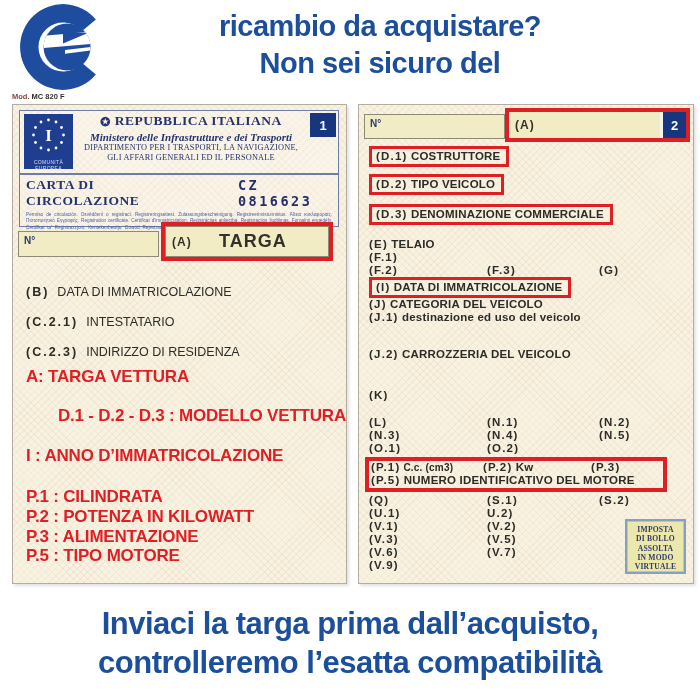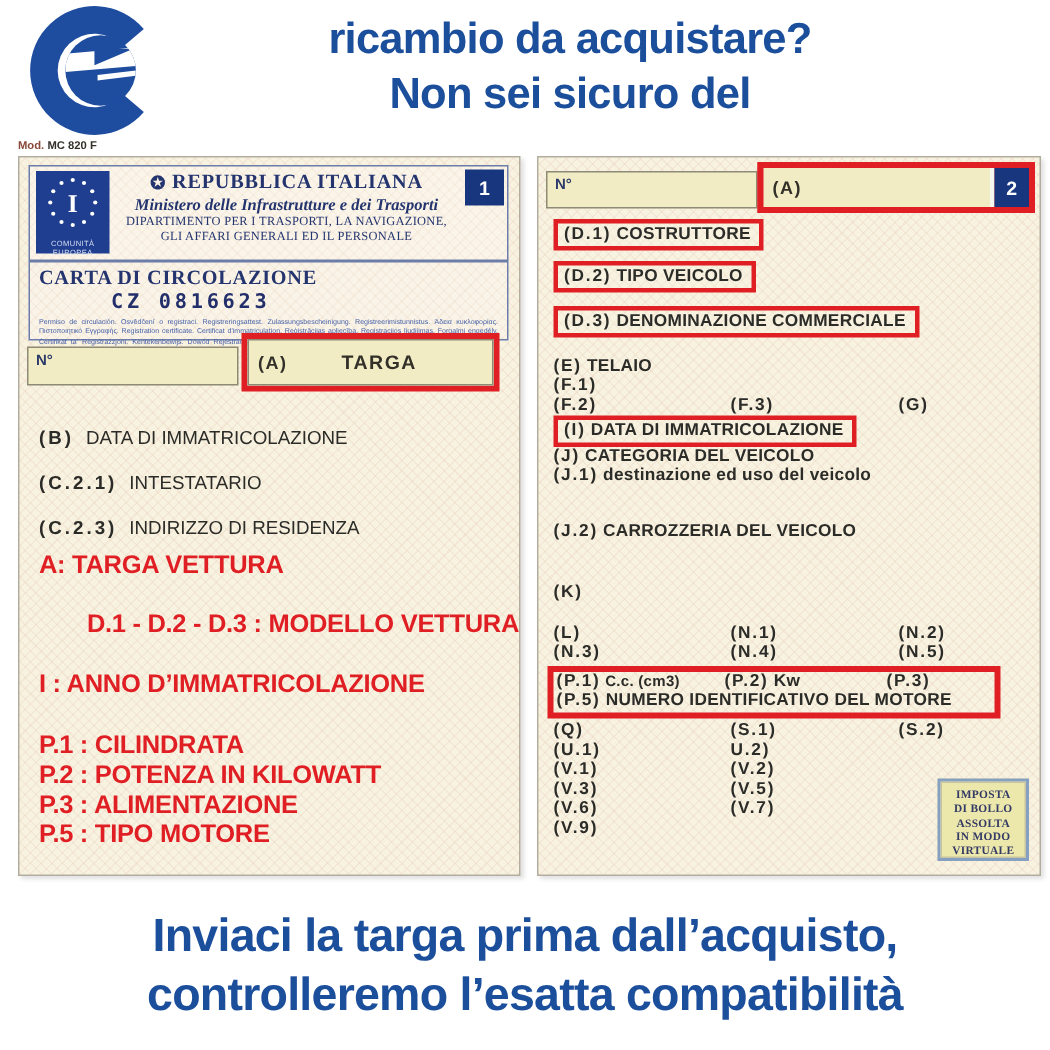--- a/index.html
+++ b/index.html
@@ -31,36 +31,36 @@
   .eu-box .eu-txt{color:#d8dff5;font-size:5px;line-height:5.5px;letter-spacing:.3px;}
   .hdr-center{position:absolute;left:58px;right:34px;top:2px;text-align:center;color:#24346f;}
   .hdr-title{font-family:"Liberation Serif",serif;font-weight:bold;font-size:13.5px;letter-spacing:.5px;}
   .emblem{color:#24346f;font-size:12px;vertical-align:-1px;margin-right:4px;}
   .ministry{font-family:"Liberation Serif",serif;font-style:italic;font-weight:bold;font-size:11px;margin-top:1px;}
   .dept{font-family:"Liberation Serif",serif;font-size:8.3px;line-height:9.5px;letter-spacing:.2px;}
   .page1{position:absolute;right:2px;top:2px;width:26px;height:24px;}
 
   
   .carta{position:absolute;left:6px;top:69px;right:7px;height:53px;border:1.5px solid #6b7da8;padding:2px 6px;box-sizing:border-box;background:rgba(255,255,255,.2);}
-  .carta-row{display:flex;align-items:flex-start;flex-direction:column;}
+  .carta-row{display:flex;align-items:flex-end;}
   .carta-title{font-family:"Liberation Serif",serif;font-weight:bold;font-size:13.5px;color:#24346f;letter-spacing:.5px;}
   .carta-num{font-family:"DejaVu Sans Mono",monospace;font-weight:bold;font-size:13.5px;color:#232f6b;letter-spacing:2.5px;margin-left:48px;}
   .multilang{margin-top:3px;font-size:4.7px;line-height:6.3px;color:#4862aa;text-align:justify;}
 
   
   .ybox{background:#f1ecc3;border:1px solid #8d8a75;box-sizing:border-box;}
   .nlabel{font-size:10px;font-weight:bold;color:#2c3a6b;padding:3px 0 0 5px;}
   .redbox{border:4px solid #e01f25;box-sizing:border-box;background:#e01f25;}
 
   
   #ln-box{position:absolute;left:5px;top:126px;width:141px;height:26px;}
   #ltarga{position:absolute;left:148px;top:117px;width:172px;height:39px;display:flex;}
   #ltarga .ybox{flex:1;display:flex;align-items:center;border:1px solid #8d8a75;}
   .acode{font-size:12px;font-weight:bold;color:#33302a;padding-left:6px;letter-spacing:1px;}
-  .targa-lbl{flex:1;text-align:center;font-size:13px;font-weight:bold;color:#33302a;letter-spacing:1px;margin-right:14px;}
+  .targa-lbl{flex:1;text-align:center;font-size:18px;font-weight:bold;color:#33302a;letter-spacing:1px;margin-right:14px;}
 
   
   .lfields{position:absolute;left:13px;top:180px;}
   .lfield{margin-bottom:16px;font-size:12.5px;line-height:14px;color:#2b2b28;}
   .lfield .code{font-weight:bold;letter-spacing:2px;margin-right:8px;}
 
   
   .anns{position:absolute;left:13px;top:262px;width:320px;}
   .ann{color:#e01f25;font-weight:bold;font-size:17px;line-height:19px;letter-spacing:-0.2px;}
 
@@ -234,20 +234,23 @@
         </div><div class="drow" style="margin-top: 28px;">
           <span class="dcell c0"><span class="code">(K)</span></span>
         </div><div class="drow" style="margin-top: 14px;">
           <span class="dcell c0"><span class="code">(L)</span></span>
           <span class="dcell c1"><span class="code">(N.1)</span></span>
           <span class="dcell c2"><span class="code">(N.2)</span></span>
         </div><div class="drow">
           <span class="dcell c0"><span class="code">(N.3)</span></span>
           <span class="dcell c1"><span class="code">(N.4)</span></span>
           <span class="dcell c2"><span class="code">(N.5)</span></span>
+        </div><div class="drow">
+          <span class="dcell c0"><span class="code">(O.1)</span></span>
+          <span class="dcell c1"><span class="code">(O.2)</span></span>
         </div><div class="pbox">
           <div class="drow">
             <span class="dcell c0"><span class="code">(P.1)</span><span class="lbl small"> C.c. (cm3)</span></span>
             <span class="dcell c1"><span class="code">(P.2)</span><span class="lbl"> Kw</span></span>
             <span class="dcell c2"><span class="code">(P.3)</span></span>
           </div>
           <div class="drow">
             <span class="dcell c0"><span class="code">(P.5)</span><span class="lbl"> NUMERO IDENTIFICATIVO DEL MOTORE</span></span>
           </div>
         </div><div class="drow" style="margin-top: 1px;">

